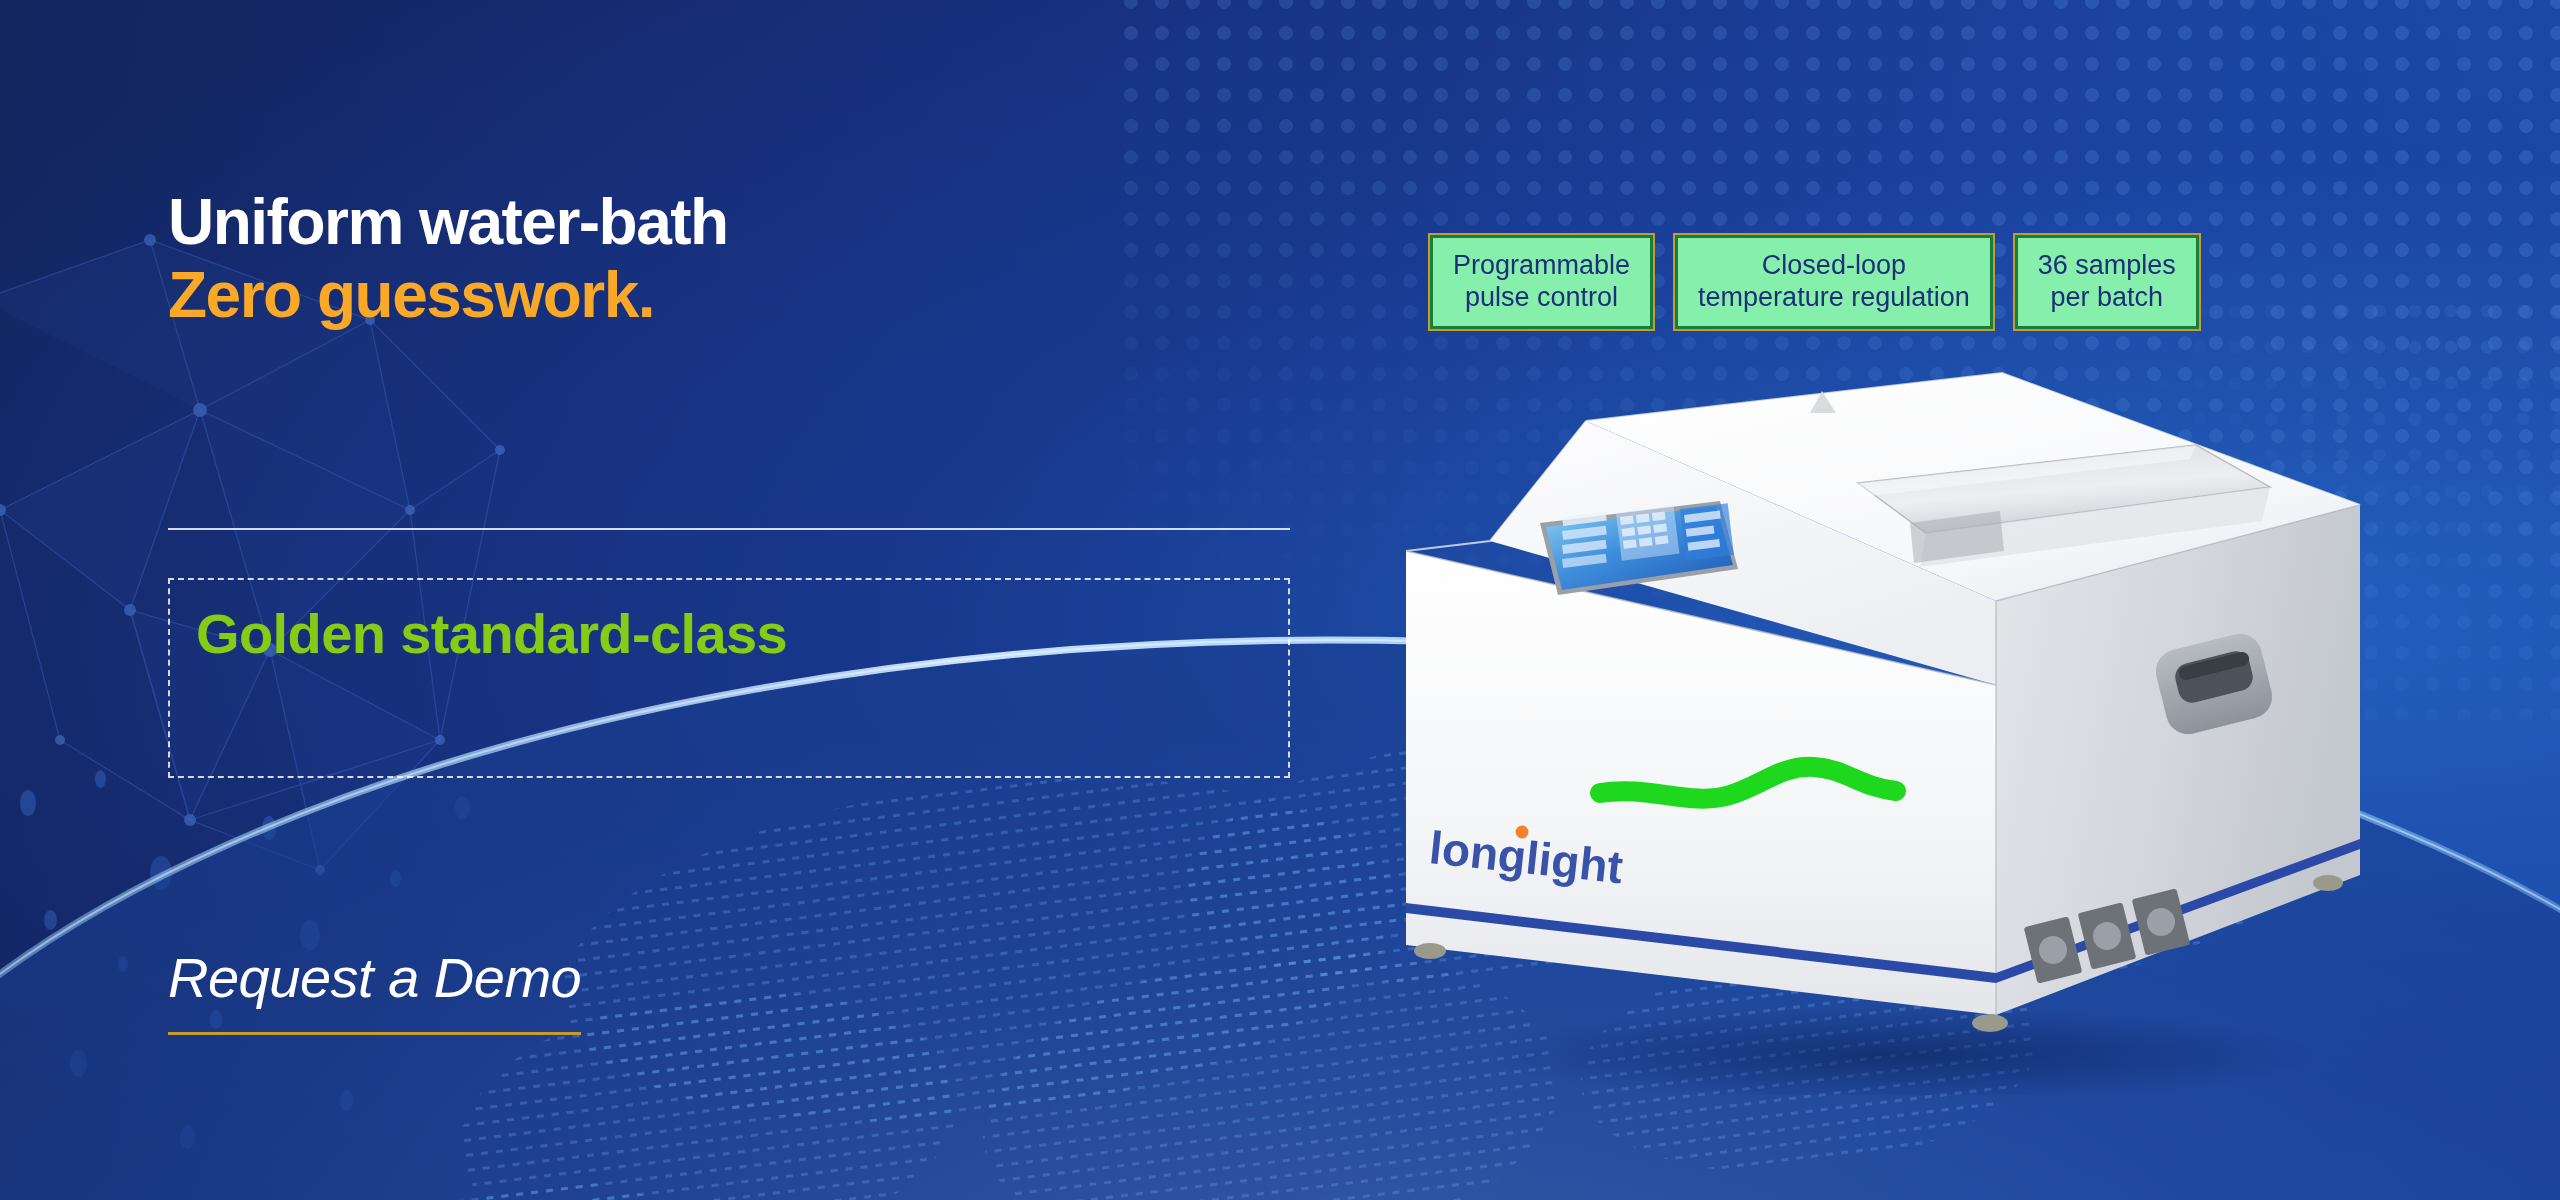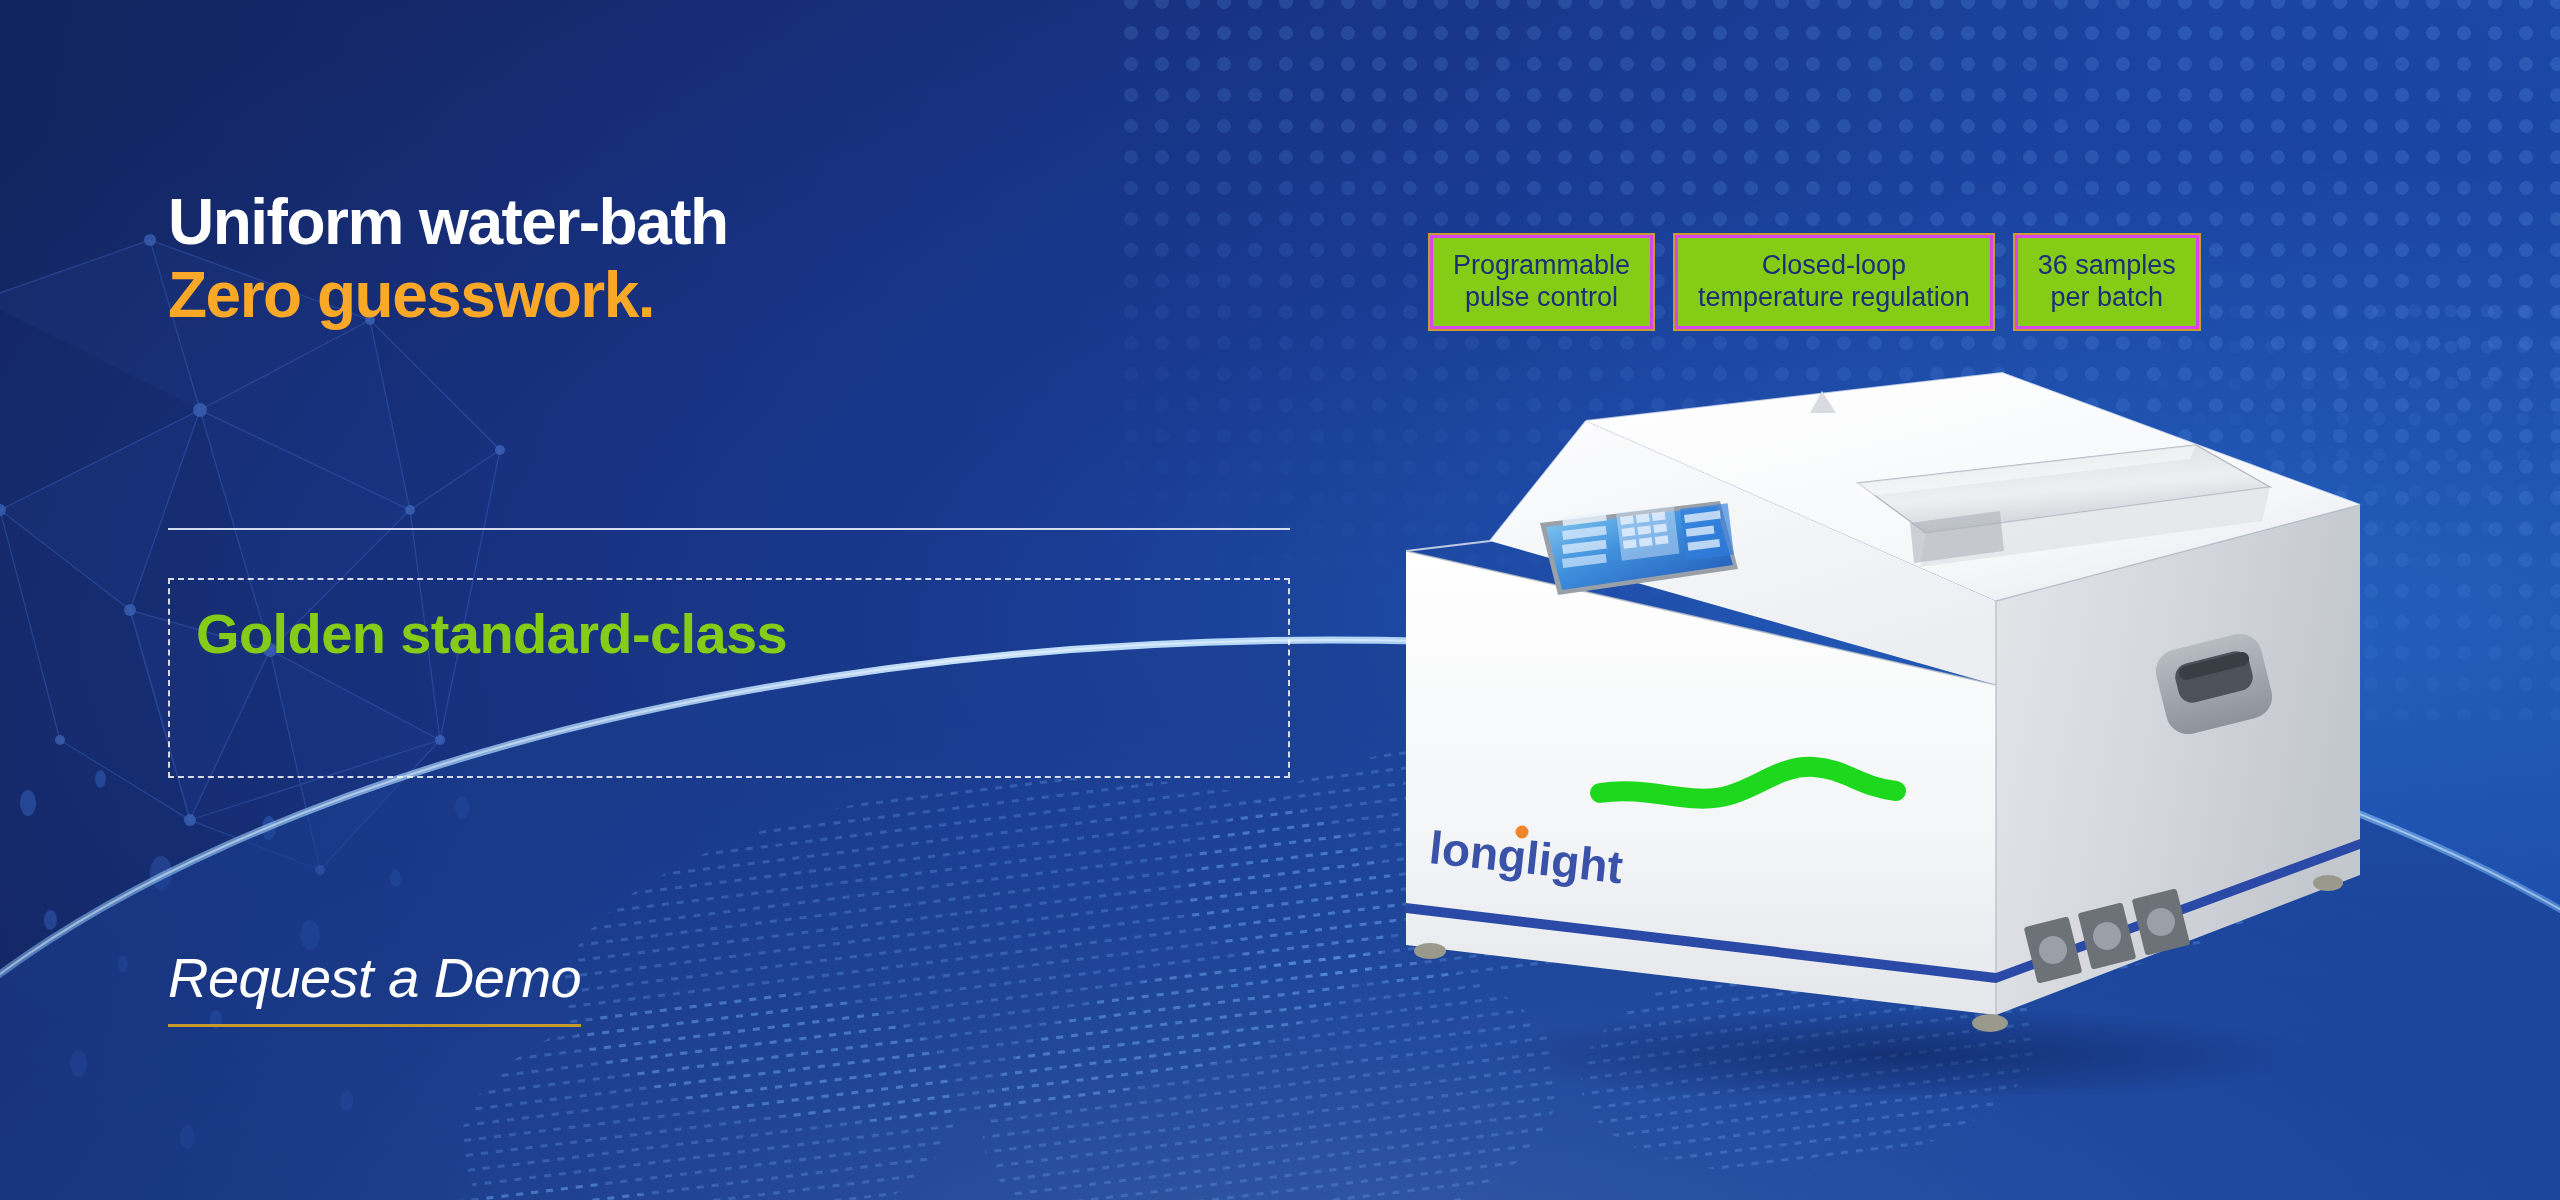--- a/index.html
+++ b/index.html
@@ -91,33 +91,33 @@
     font-size:56px; font-weight:700; line-height:1.14;
     letter-spacing:-0.6px; color:#84cc16;
   }
   .promise-text span { display:block; }
 
   .cta {
     position:absolute; top:945px; left:0;
     display:inline-block;
     font-size:56px; font-style:italic; font-weight:400;
     letter-spacing:-0.5px; color:#ffffff;
-    padding-bottom:14px;
+    padding-bottom:22px;
     border-bottom:3px solid #c89a2c;
     cursor:pointer;
   }
 
   
   .badges {
     position:absolute; top:235px; left:1430px;
     display:flex; align-items:stretch; gap:22px;
   }
   .badge {
-    background:#84cc16;
-    border:3px solid #d946ef;
+    background:#86efac;
+    border:3px solid #15803d;
     outline:2px solid #c99a2f;
     outline-offset:0px;
     padding:12px 20px;
     display:flex; align-items:center; justify-content:center;
     min-height:92px;
     cursor:pointer;
   }
   .badge-label {
     font-size:27px; line-height:1.18; font-weight:400;
     color:#1d2f78; text-align:center; white-space:pre-line;

